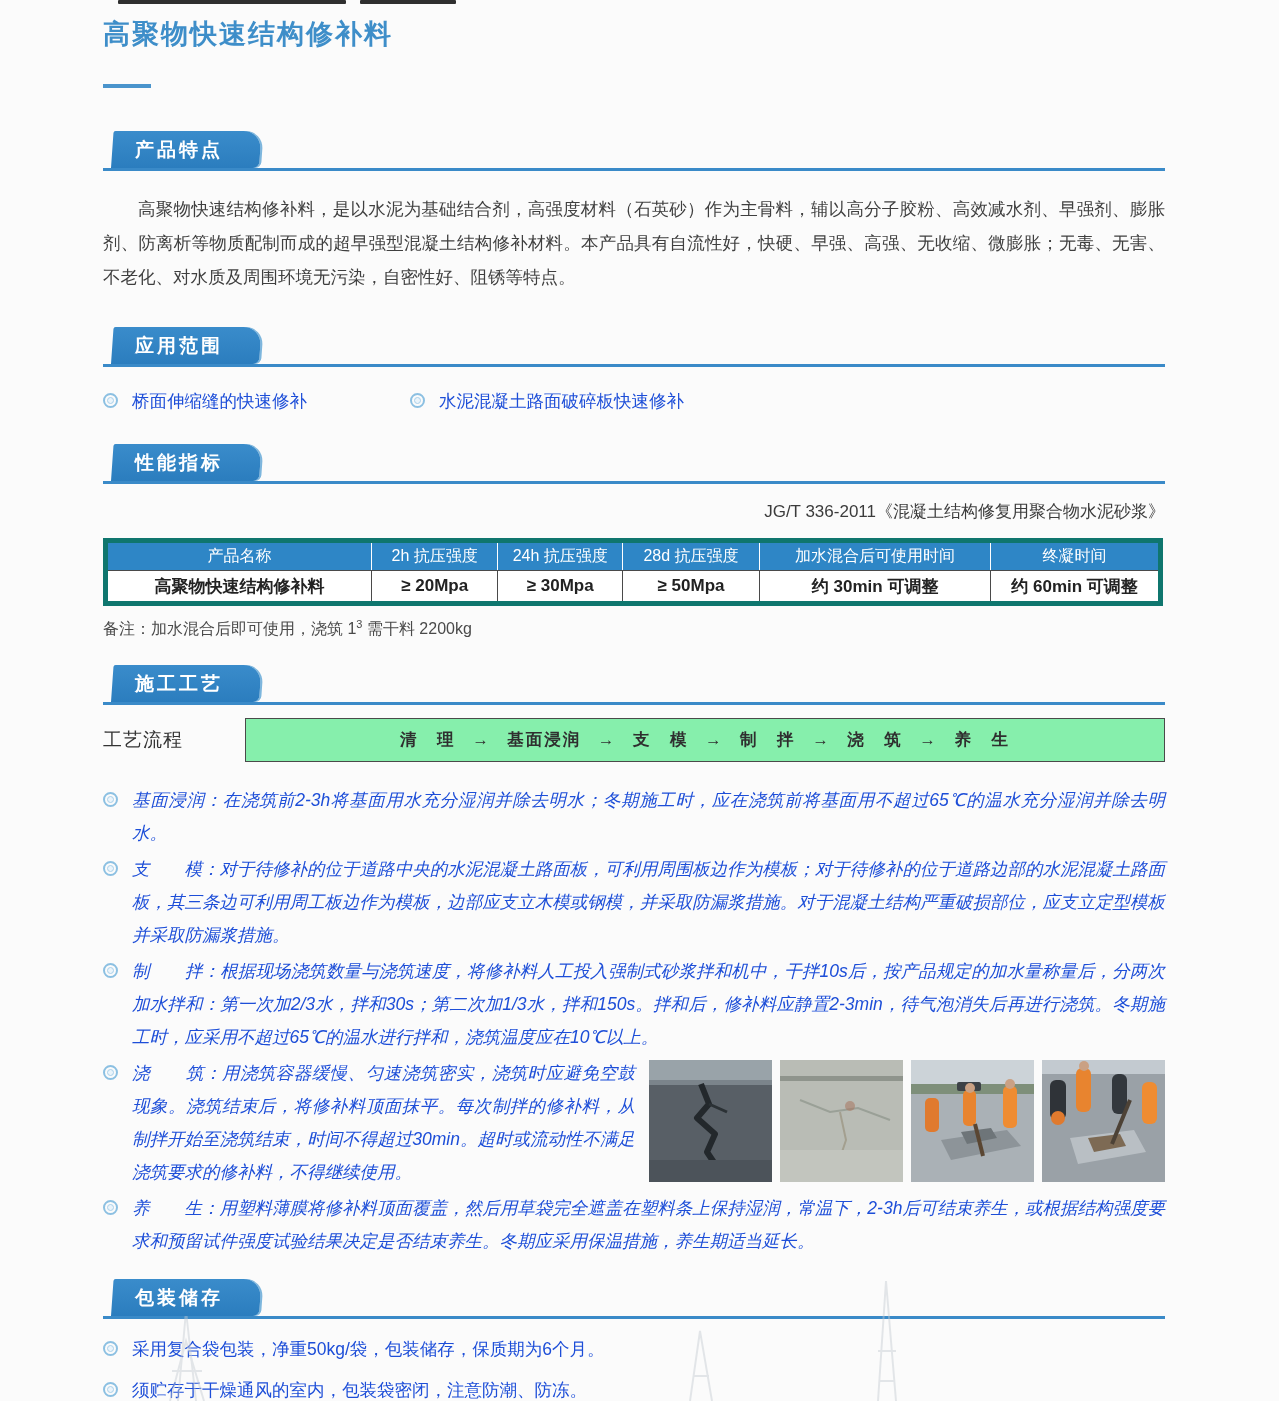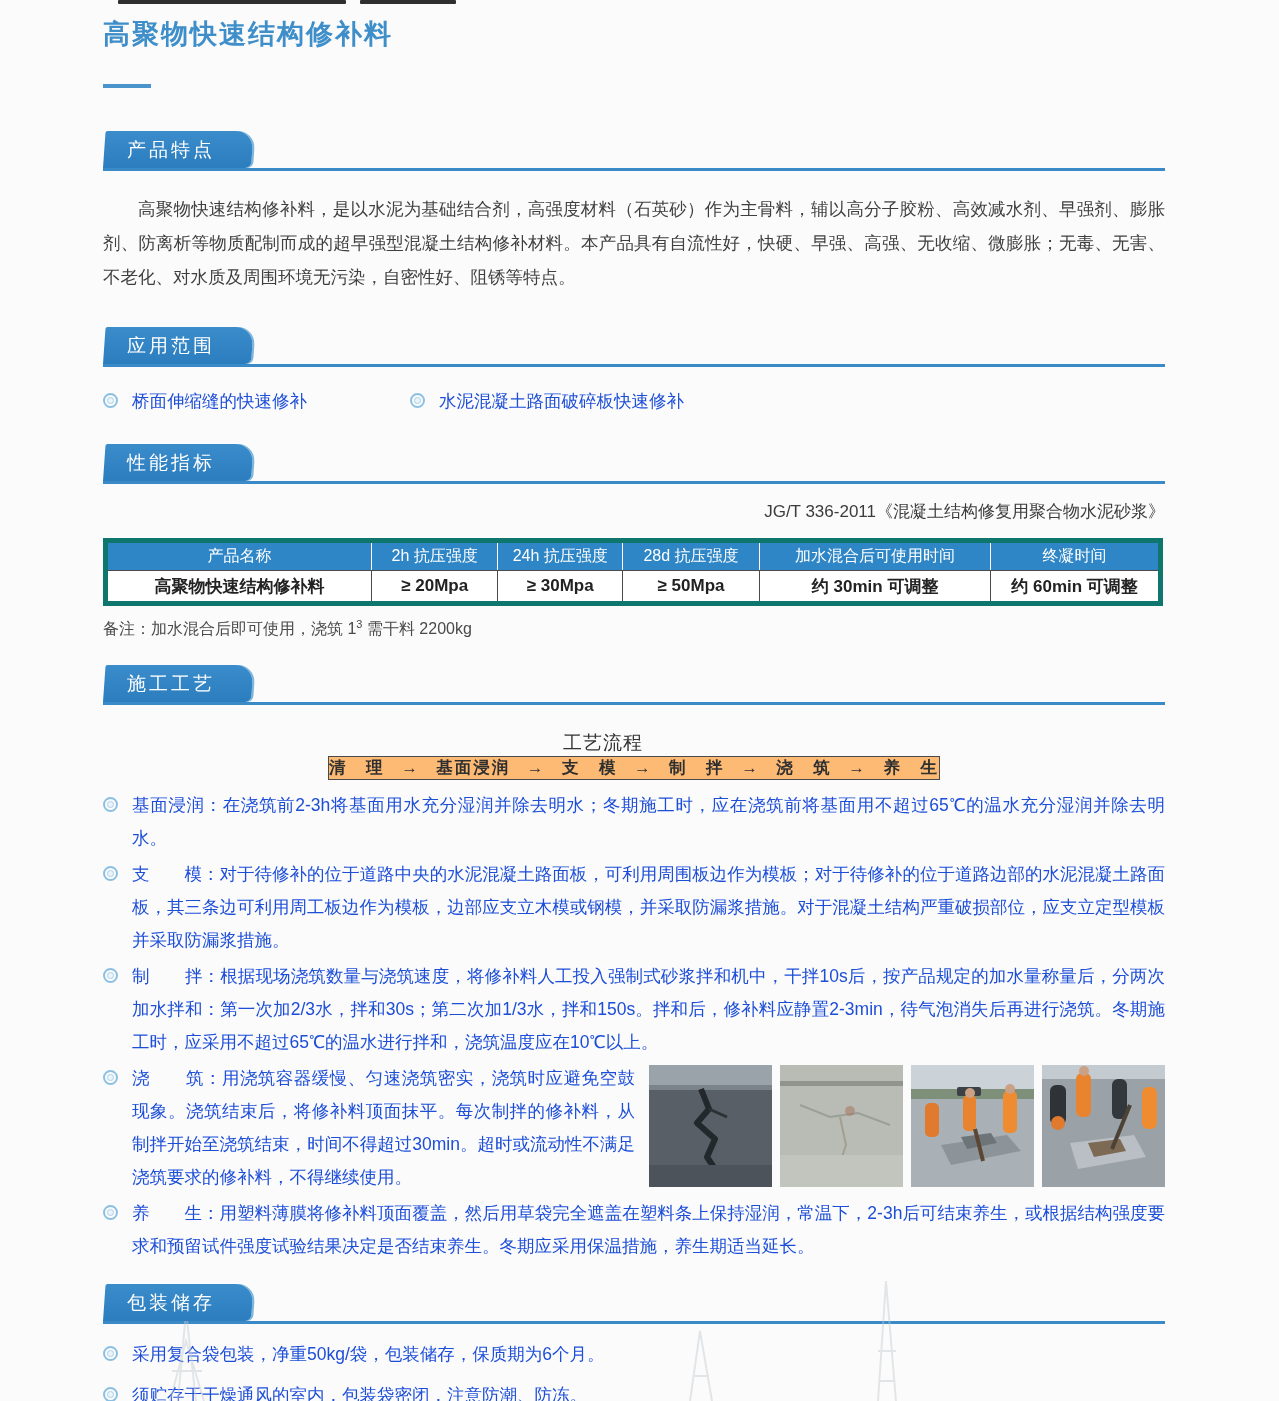--- a/index.html
+++ b/index.html
@@ -14,23 +14,23 @@
   
   .top-frag { position:absolute; top:0; left:118px; display:flex; gap:14px; }
   .top-frag i { display:block; height:4px; background:#2f2f2f; border-radius:1px; }
 
   .doc-title { padding-top:16px; font-size:27px; font-weight:bold; color:#3e8ec9; letter-spacing:2px; }
   .title-dash { width:48px; height:4px; background:#4a94cc; margin-top:32px; }
 
   
   .sec-head { position:relative; border-bottom:3px solid #3a8ac8; height:39px; }
   .sec-tab {
-    position:absolute; left:0; bottom:0; height:37px; min-width:148px;
+    position:absolute; left:8px; bottom:0; height:37px; min-width:148px;
     padding:0 30px 0 24px; display:flex; align-items:center;
-    color:#ffffff; font-size:19px; font-weight:normal; letter-spacing:3px;
+    color:#ffffff; font-size:19px; font-weight:bold; letter-spacing:3px;
     z-index:1;
   }
   .sec-tab::before {
     content:""; position:absolute; inset:0; z-index:-1;
     background:linear-gradient(180deg,#3a8ccb,#2b7dbe);
     border-radius:2px 18px 6px 0;
     transform:skewX(-4deg); transform-origin:bottom left;
     box-shadow:2px 0 0 #7db6dd;
   }
 
@@ -61,27 +61,27 @@
     height:30px; border:1px solid #ffffff; border-bottom:1px solid #4a4a4a;
   }
   table.perf td {
     background:#ffffff; color:#222; font-size:17px; font-weight:600;
     height:33px; text-align:center; border:1px solid #4a4a4a;
   }
   table.perf { border:5px solid #0f766e; }
   .note { margin-top:12px; font-size:16px; color:#4a4a4a; }
   .note sup { font-size:11px; }
 
-  .flow-row { display:flex; align-items:center; margin-top:25px;flex-direction:column; }
+  .flow-row { display:flex; align-items:center; margin-top:13px; }
   .flow-label { width:142px; font-size:19px; color:#333; letter-spacing:1px; }
   .flow-box {
-    flex:1; border:1px solid #4a4a4a; height:26px; display:flex; align-items:center; justify-content:center;
-    font-size:16.5px; font-weight:600; color:#2f2f2f; letter-spacing:2px; word-spacing:10px; background:#fdba74;
-  }
-  .steps { margin-top:9px; }
+    flex:1; border:1px solid #4a4a4a; height:44px; display:flex; align-items:center; justify-content:center;
+    font-size:16.5px; font-weight:600; color:#2f2f2f; letter-spacing:2px; word-spacing:10px; background:#86efac;
+  }
+  .steps { margin-top:22px;font-style:italic; }
   .steps .li { margin-top:3px; }
 
   
   .photos { float:right; width:516px; height:122px; margin:6px 0 8px 14px; display:flex; gap:8px; }
   .photo { width:123px; height:122px; overflow:hidden; background:#9aa0a5; }
   .photo svg { display:block; }
 
   .pack-items .li, .notes-grid .li { margin-top:8px; }
   .pack-items { margin-top:14px; }
 

